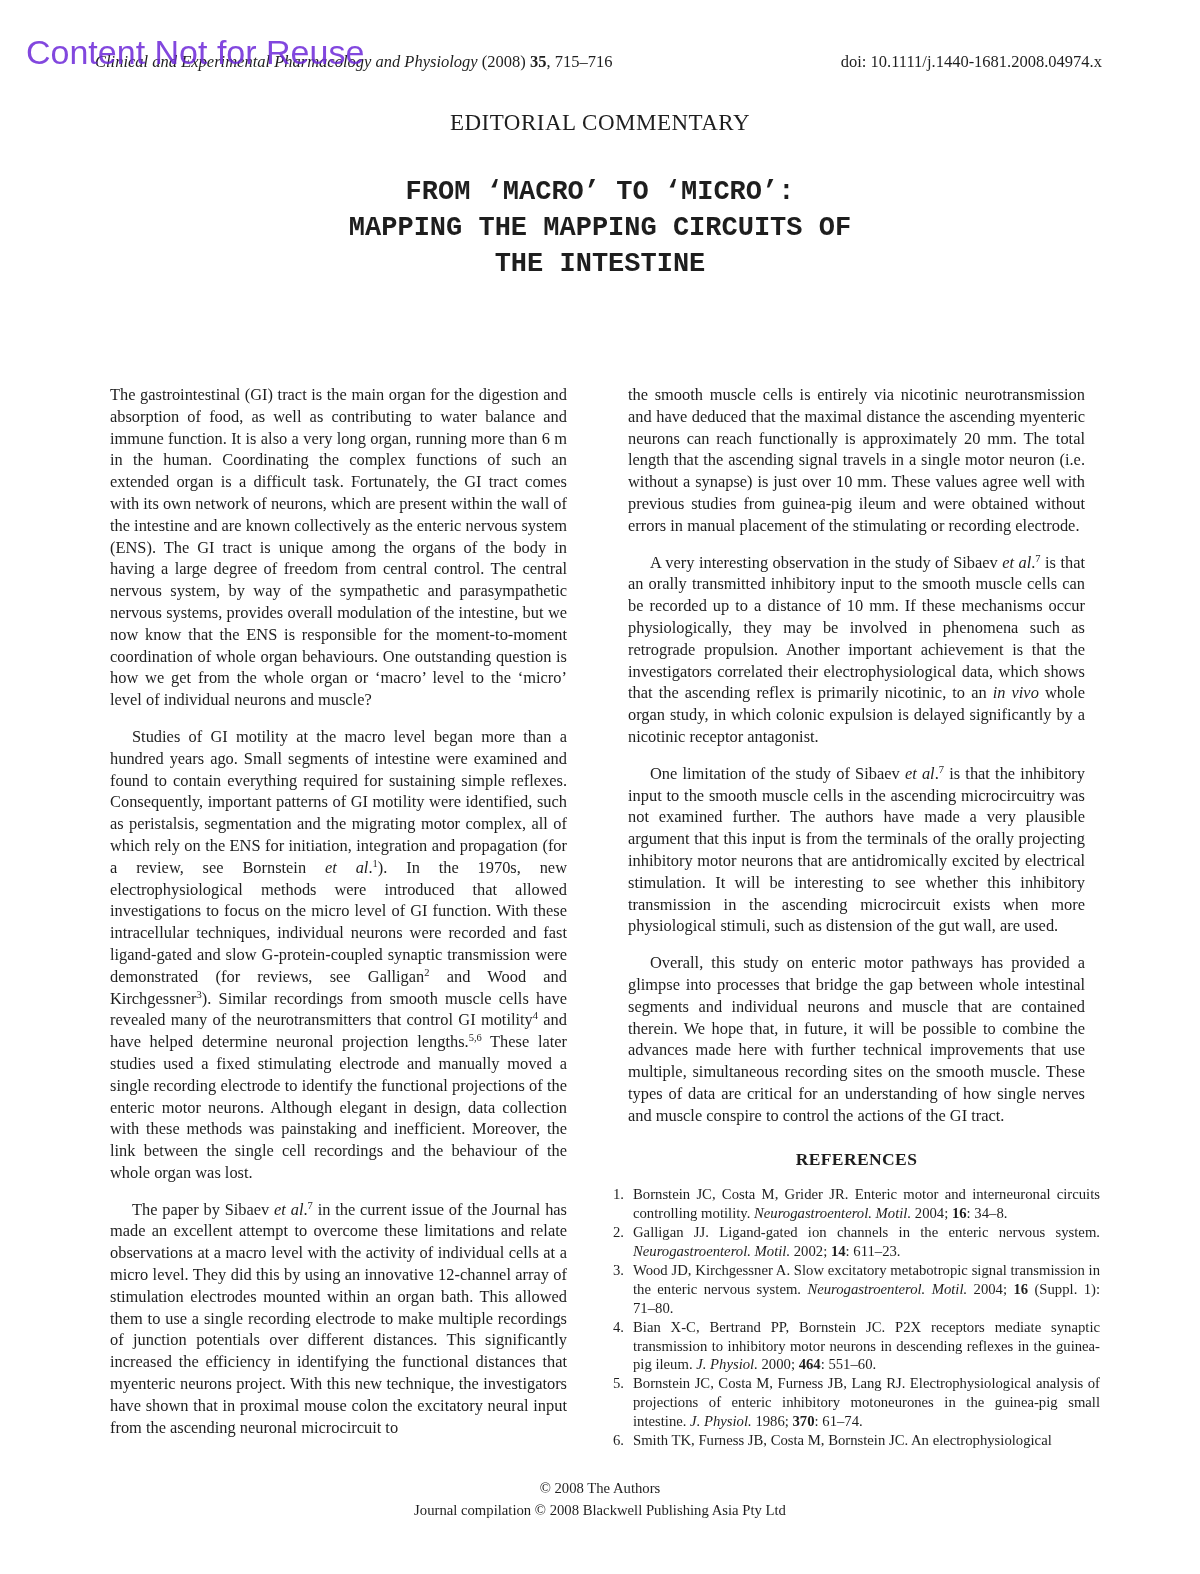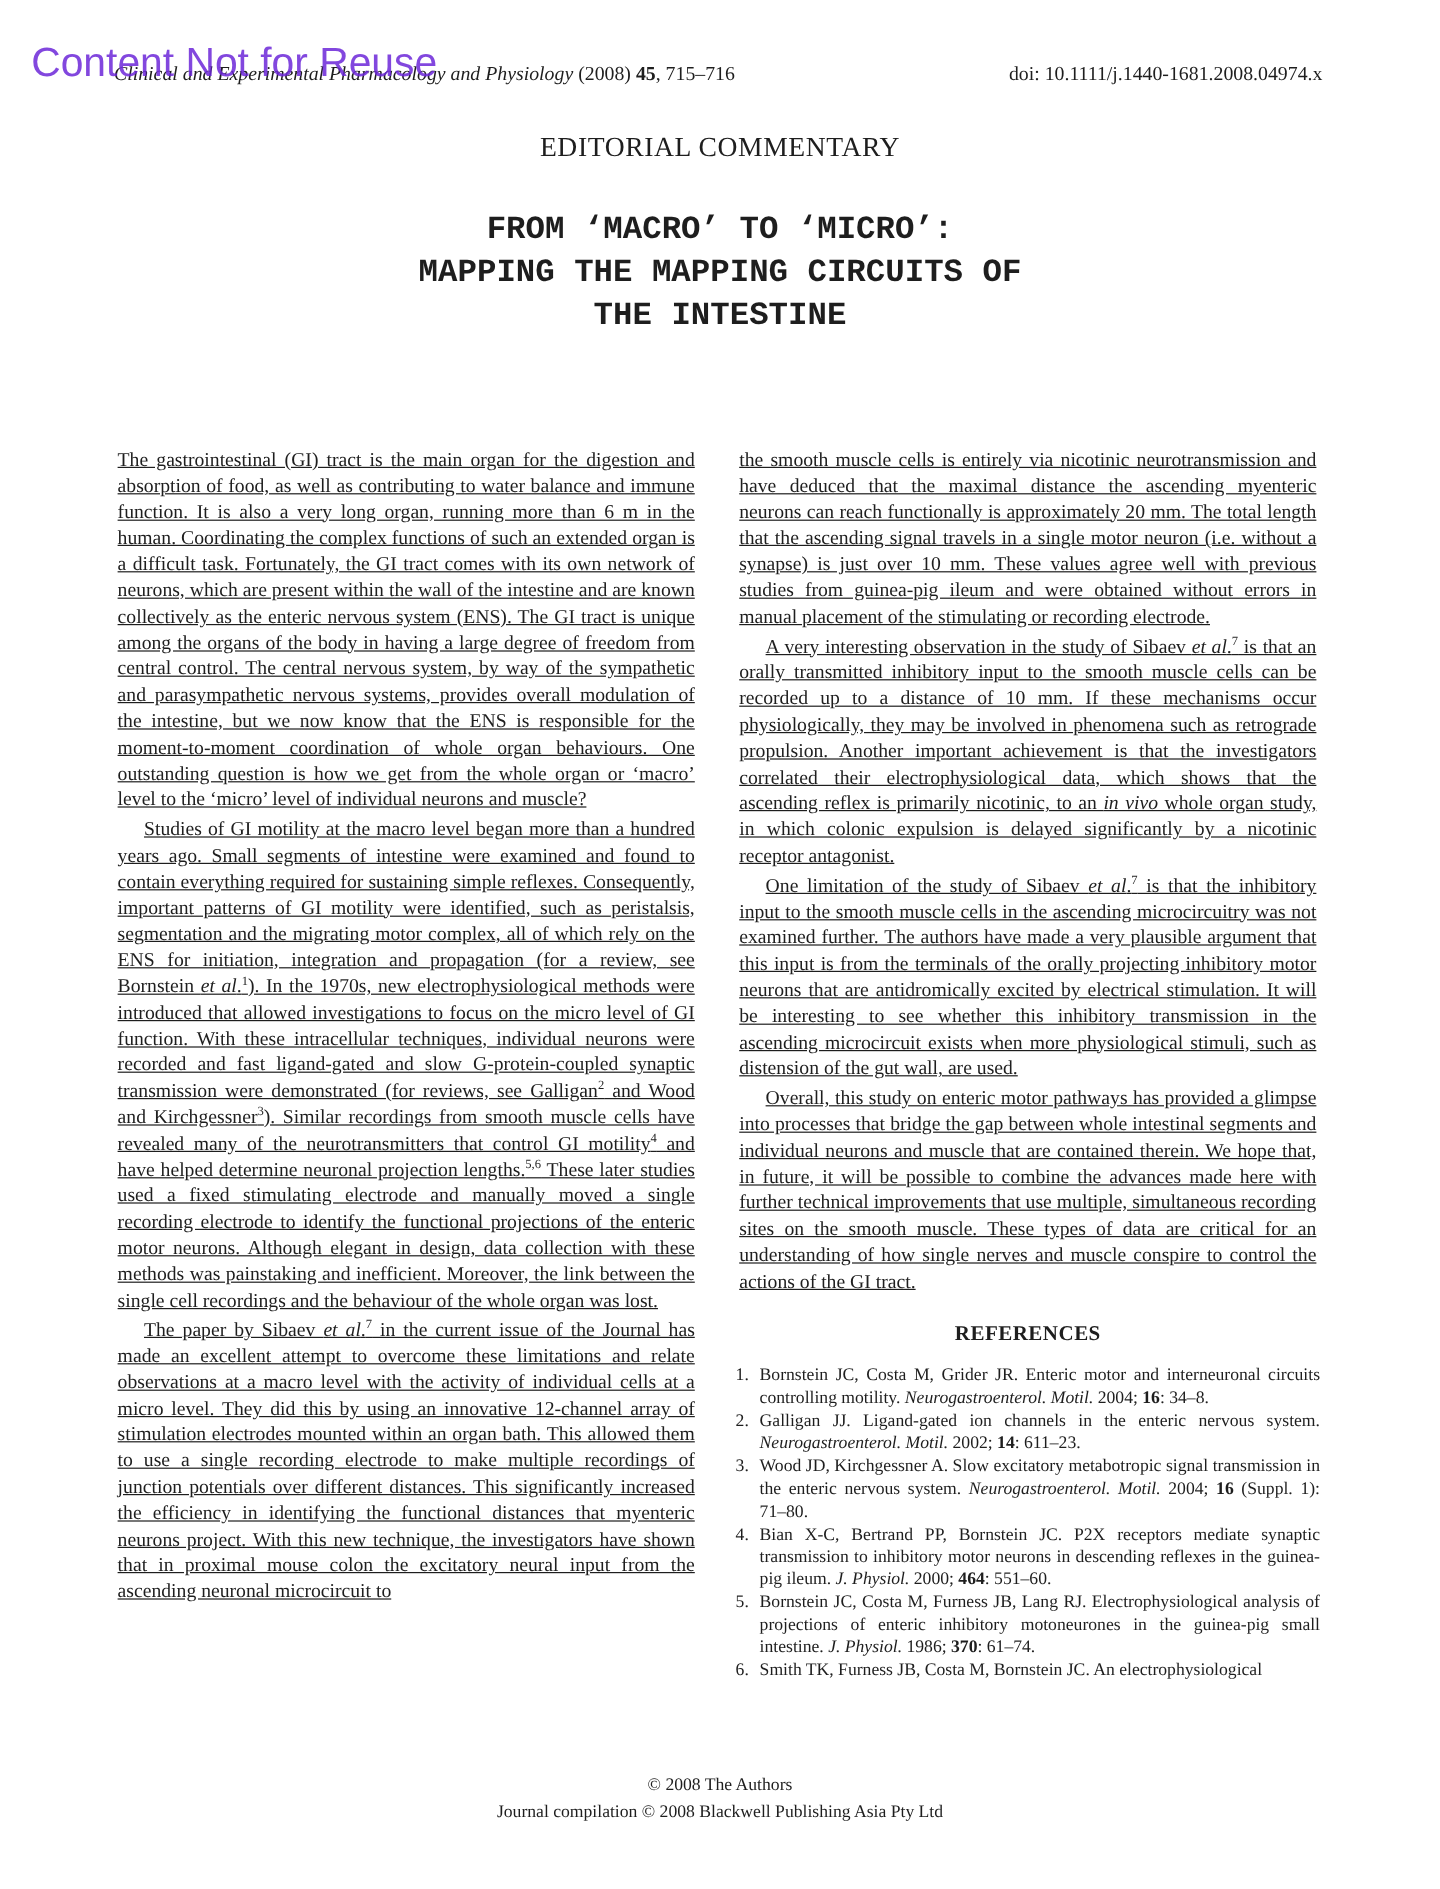--- a/index.html
+++ b/index.html
@@ -65,21 +65,21 @@
     display: flex;
     gap: 31px;
   }
   .col {
     width: 487px;
     flex: 0 0 487px;
     font-size: 16.4px;
     line-height: 21.8px;
     text-align: justify;
   }
-  .col p { margin: 3px; text-indent: 22px; text-decoration: underline; }
+  .col p { margin: 15px; text-indent: 22px; }
   .col p.noindent { text-indent: 0; }
   sup { font-size: 10.5px; line-height: 0; }
   .refs-heading {
     text-align: center;
     font-weight: bold;
     font-size: 17.5px;
     letter-spacing: 0.4px;
     margin: 22px 0 15px 0;
   }
   .ref-list { font-size: 14.7px; line-height: 18.9px; }
@@ -94,21 +94,21 @@
     text-align: center;
     font-size: 14.7px;
     line-height: 22px;
   }
 </style>
 </head>
 <body>
 
 <div class="watermark">Content Not for Reuse</div>
 
-<div class="journal-line"><i>Clinical and Experimental Pharmacology and Physiology</i> (2008) <b>45</b>, 715–716</div>
+<div class="journal-line"><i>Clinical and Experimental Pharmacology and Physiology</i> (2008) <b>35</b>, 715–716</div>
 <div class="doi">doi: 10.1111/j.1440-1681.2008.04974.x</div>
 
 <div class="section-label">EDITORIAL COMMENTARY</div>
 
 <div class="main-title">
   <div>FROM ‘MACRO’ TO ‘MICRO’:</div>
   <div>MAPPING THE MAPPING CIRCUITS OF</div>
   <div>THE INTESTINE</div>
 </div>
 

